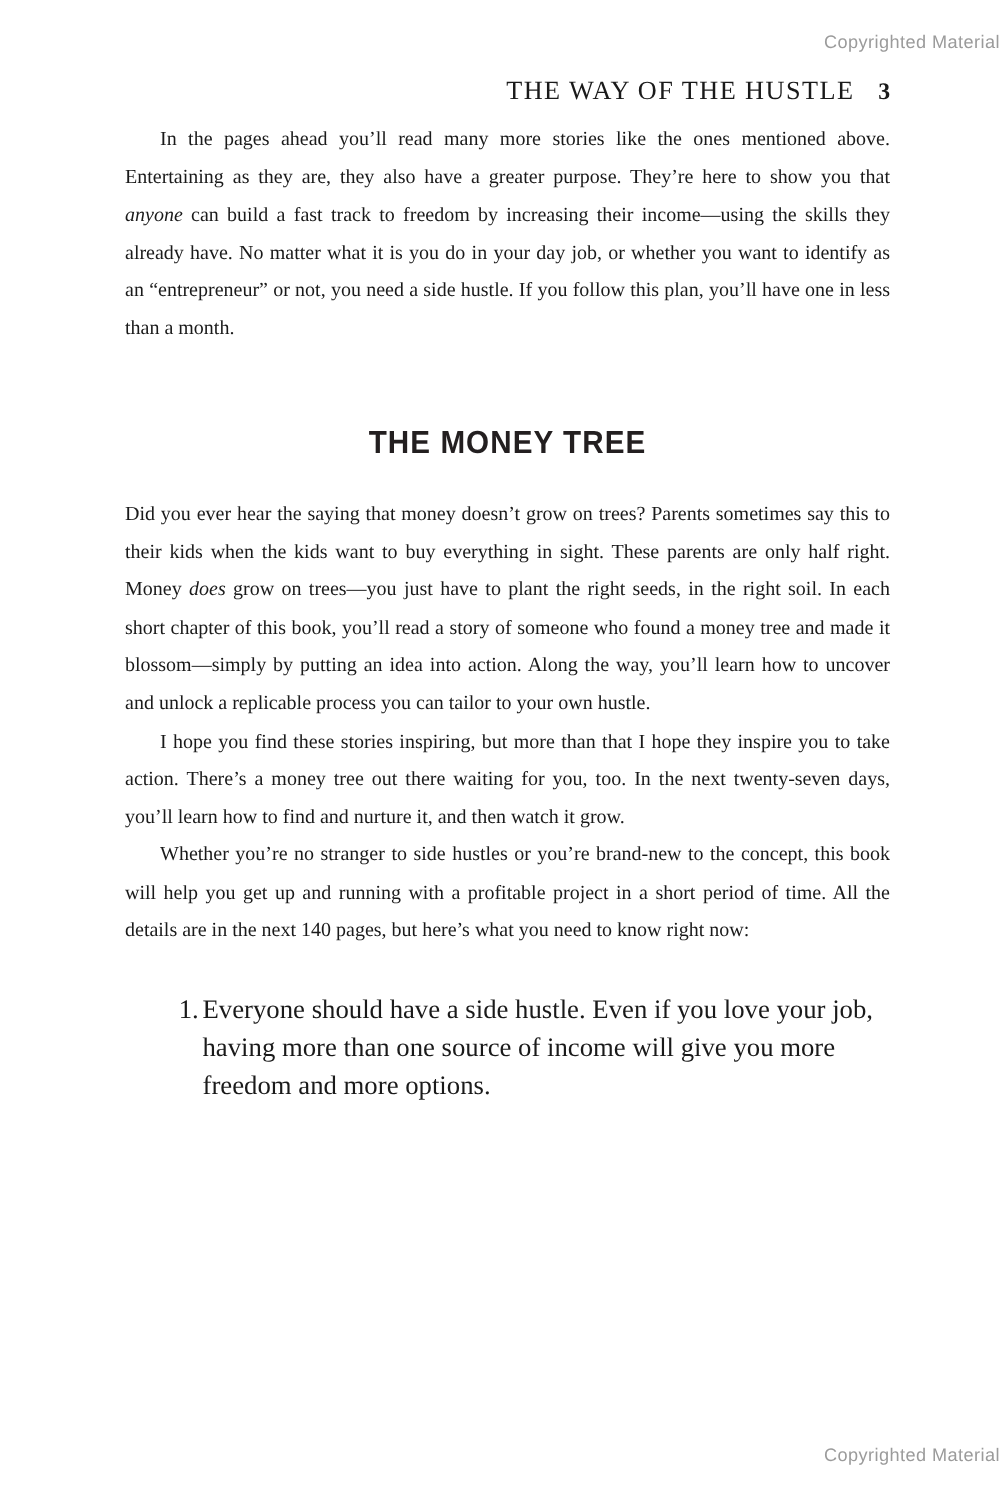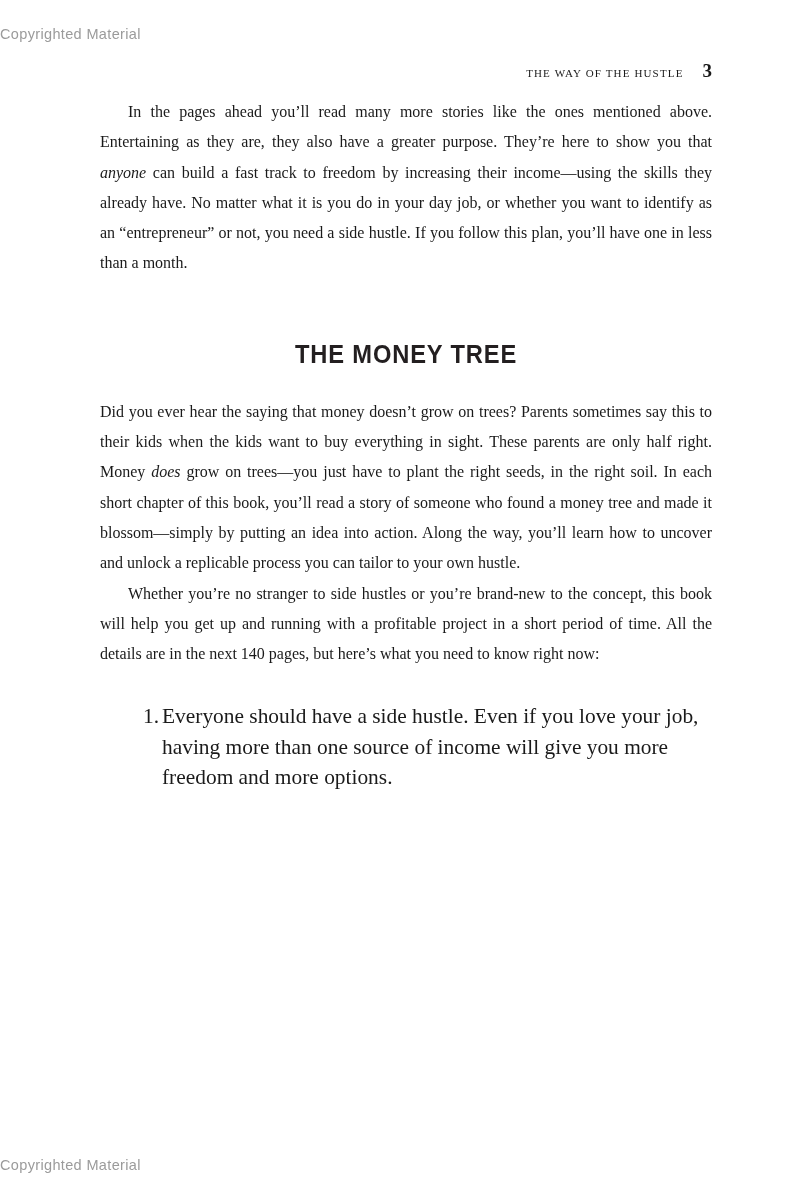--- a/index.html
+++ b/index.html
@@ -16,42 +16,42 @@
     font-family: "Liberation Serif", "DejaVu Serif", serif;
     color: #1a1a1a;
     -webkit-font-smoothing: antialiased;
   }
 
   
   .watermark {
     position: absolute;
     left: 0;
     width: 800px;
-    text-align: left;
+    text-align: right;
     font-family: "Liberation Sans", "DejaVu Sans", sans-serif;
     font-size: 14.5px;
     letter-spacing: 0.35px;
     color: #9b9b9b;
     white-space: nowrap;
   }
   .watermark-top  { top: 26px; }
   .watermark-bot  { top: 1157px; }
 
   
   .running-head {
     position: absolute;
     top: 60px;
     left: 100px;
     width: 612px;
     height: 22px;
     text-align: right;
     white-space: nowrap;
   }
   .running-head .rh-title {
-    font-size: 11px;
+    font-size: 21px;
     letter-spacing: 1.15px;
     color: #1a1a1a;
     vertical-align: baseline;
   }
   .running-head .rh-folio {
     display: inline-block;
     margin-left: 19px;
     font-size: 19px;
     font-weight: bold;
     color: #1a1a1a;
@@ -135,20 +135,21 @@
 
 
     <div class="heading-gap-before"></div>
 
     <h2 class="section-heading">THE MONEY TREE</h2>
 
     <div class="heading-gap-after"></div>
 
     <p class="body noindent"><span>Did you ever hear the saying that money doesn’t grow on trees? Parents sometimes say this to their kids when the kids want to buy everything in sight. These parents are only half right. Money </span><em>does</em><span> grow on trees—you just have to plant the right seeds, in the right soil. In each short chapter of this book, you’ll read a story of someone who found a money tree and made it blossom—simply by putting an idea into action. Along the way, you’ll learn how to uncover and unlock a replicable process you can tailor to your own hustle.</span></p>
 
+    <p class="body indent">I hope you find these stories inspiring, but more than that I hope they inspire you to take action. There’s a money tree out there waiting for you, too. In the next twenty-seven days, you’ll learn how to find and nurture it, and then watch it grow.</p>
 
     <p class="body indent">Whether you’re no stranger to side hustles or you’re brand-new to the concept, this book will help you get up and running with a profitable project in a short period of time. All the details are in the next 140 pages, but here’s what you need to know right now:</p>
 
     <div class="list-gap-before"></div>
 
     <ol class="numlist">
       <li>
         <span class="marker">1.</span><span>Everyone should have a side hustle. Even if you love your job, having more than one source of income will give you more freedom and more options.</span>
       </li>
     </ol>

